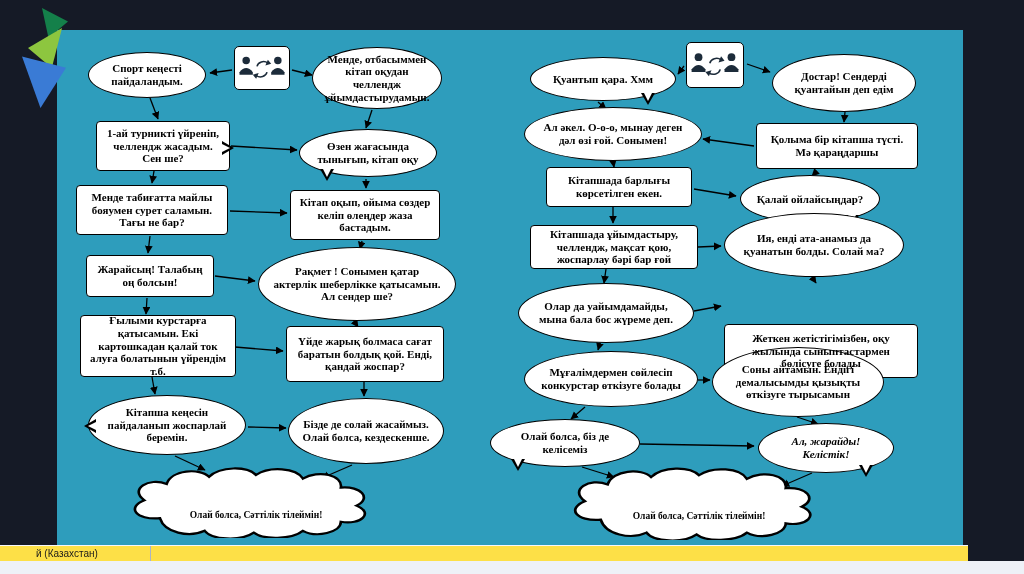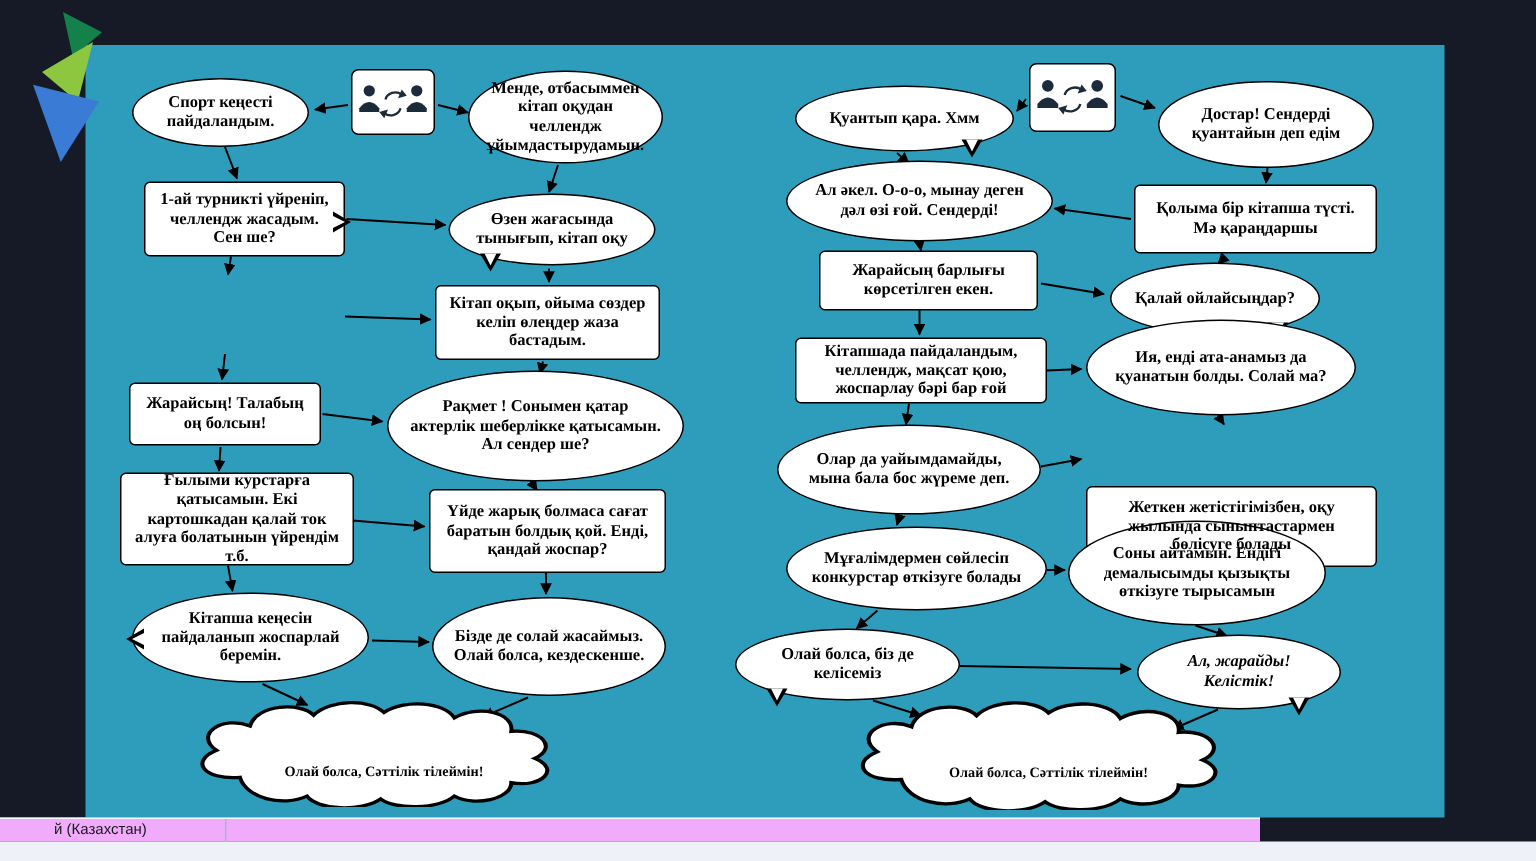--- a/index.html
+++ b/index.html
@@ -38,21 +38,21 @@
   .tail-r::before  { content:""; position:absolute; right:-12px; top:40%; border:7px solid transparent; border-left:12px solid #000; }
   .tail-r::after   { content:""; position:absolute; right:-5px;  top:calc(40% + 3px); border:4px solid transparent; border-left:8px solid #fff; }
 
   
   .logo { position:absolute; left:18px; top:6px; width:56px; height:104px; z-index:3; }
   .logo-p1 { position:absolute; left:24px; top:2px;  width:26px; height:30px; background:#14804a; clip-path:polygon(0 0,100% 45%,25% 100%); }
   .logo-p2 { position:absolute; left:10px; top:22px; width:34px; height:40px; background:#8dc63f; clip-path:polygon(100% 0,0 50%,70% 100%); }
   .logo-p3 { position:absolute; left:4px;  top:46px; width:44px; height:56px; background:#3a7bd5; clip-path:polygon(0 8%,100% 28%,42% 100%); }
 
   
-  .statusbar  { position:absolute; left:0; top:545px; width:840px; height:16px; background:#f0abfc; border-top:1px solid #f5f7fb; z-index:4; }
+  .statusbar  { position:absolute; left:0; top:545px; width:968px; height:16px; background:#fde047; border-top:1px solid #f5f7fb; z-index:4; }
   .statusbar .lang { position:absolute; left:36px; top:2px; font-size:10px; color:#1a1a1a; }
   .statusbar .divider { position:absolute; left:150px; top:0; width:1px; height:100%; background:#aab3c6; }
   .statusbar2 { position:absolute; left:0; top:561px; width:1024px; height:13px; background:#eef1f7; z-index:4; }
 </style>
 </head>
 <body style="background: rgb(21, 26, 38);">
 
 <div class="stage">
 
   <div class="slide" style="background: rgb(46, 157, 188);"></div>
@@ -124,20 +124,23 @@
       </div>
       <div class="bubble oval" style="left: 312px; top: 47px; width: 130px; height: 62px;">
         <span class="btext">Менде, отбасыммен кітап оқудан челлендж ұйымдастырудамын.</span>
       </div>
       <div class="bubble rect tail-r" style="left: 96px; top: 121px; width: 134px; height: 50px;">
         <span class="btext">1-ай турникті үйреніп, челлендж жасадым. Сен ше?</span>
       </div>
       <div class="bubble oval tail-bl" style="left: 299px; top: 129px; width: 138px; height: 48px;">
         <span class="btext">Өзен жағасында тынығып, кітап оқу</span>
       </div>
+      <div class="bubble rect" style="left: 76px; top: 185px; width: 152px; height: 50px;">
+        <span class="btext">Менде табиғатта майлы бояумен сурет саламын. Тағы не бар?</span>
+      </div>
       <div class="bubble rect" style="left: 290px; top: 190px; width: 150px; height: 50px;">
         <span class="btext">Кітап оқып, ойыма сөздер келіп өлеңдер жаза бастадым.</span>
       </div>
       <div class="bubble rect" style="left: 86px; top: 255px; width: 128px; height: 42px;">
         <span class="btext">Жарайсың! Талабың оң болсын!</span>
       </div>
       <div class="bubble oval" style="left: 258px; top: 247px; width: 198px; height: 74px;">
         <span class="btext">Рақмет ! Сонымен қатар актерлік шеберлікке қатысамын. Ал сендер ше?</span>
       </div>
       <div class="bubble rect" style="left: 80px; top: 315px; width: 156px; height: 62px;">
@@ -170,33 +173,33 @@
           <path d="M24 20 A8 7 0 0 1 37 16" fill="none" stroke="#1c2b3a" stroke-width="1.8"></path>
           <polygon points="37,12 41,17 34,19" fill="#1c2b3a"></polygon>
           <path d="M36 27 A8 7 0 0 1 23 31" fill="none" stroke="#1c2b3a" stroke-width="1.8"></path>
           <polygon points="23,35 19,30 26,28" fill="#1c2b3a"></polygon>
         </svg>
       </div>
       <div class="bubble oval" style="left: 772px; top: 54px; width: 144px; height: 58px;">
         <span class="btext">Достар! Сендерді қуантайын деп едім</span>
       </div>
       <div class="bubble oval" style="left: 524px; top: 107px; width: 178px; height: 54px;">
-        <span class="btext">Ал әкел. О-о-о, мынау деген дәл өзі ғой. Сендерді!</span>
+        <span class="btext">Ал әкел. О-о-о, мынау деген дәл өзі ғой. Сонымен!</span>
       </div>
       <div class="bubble rect" style="left: 756px; top: 123px; width: 162px; height: 46px;">
         <span class="btext">Қолыма бір кітапша түсті. Мә қараңдаршы</span>
       </div>
       <div class="bubble rect" style="left: 546px; top: 167px; width: 146px; height: 40px;">
-        <span class="btext">Жарайсың барлығы көрсетілген екен.</span>
+        <span class="btext">Кітапшада барлығы көрсетілген екен.</span>
       </div>
       <div class="bubble oval tail-br" style="left: 740px; top: 175px; width: 140px; height: 48px;">
         <span class="btext">Қалай ойлайсыңдар?</span>
       </div>
       <div class="bubble rect" style="left: 530px; top: 225px; width: 168px; height: 44px;">
-        <span class="btext">Кітапшада пайдаландым, челлендж, мақсат қою, жоспарлау бәрі бар ғой</span>
+        <span class="btext">Кітапшада ұйымдастыру, челлендж, мақсат қою, жоспарлау бәрі бар ғой</span>
       </div>
       <div class="bubble oval" style="left: 724px; top: 213px; width: 180px; height: 64px;">
         <span class="btext">Ия, енді ата-анамыз да қуанатын болды. Солай ма?</span>
       </div>
       <div class="bubble oval" style="left: 518px; top: 283px; width: 176px; height: 60px;">
         <span class="btext">Олар да уайымдамайды, мына бала бос жүреме деп.</span>
       </div>
       <div class="bubble rect" style="left: 724px; top: 279px; width: 194px; height: 54px; margin-top: 45px;">
         <span class="btext">Жеткен жетістігімізбен, оқу жылында сыныптастармен бөлісуге болады</span>
       </div>

